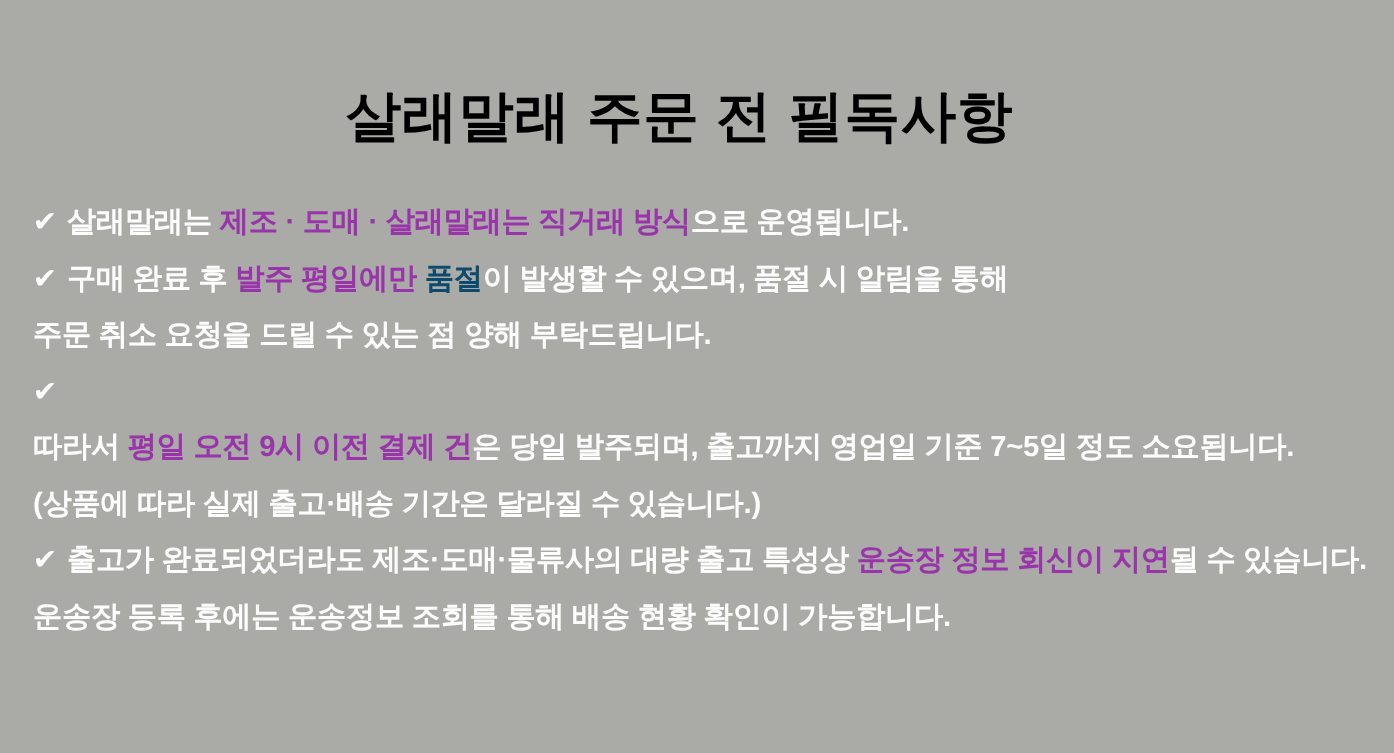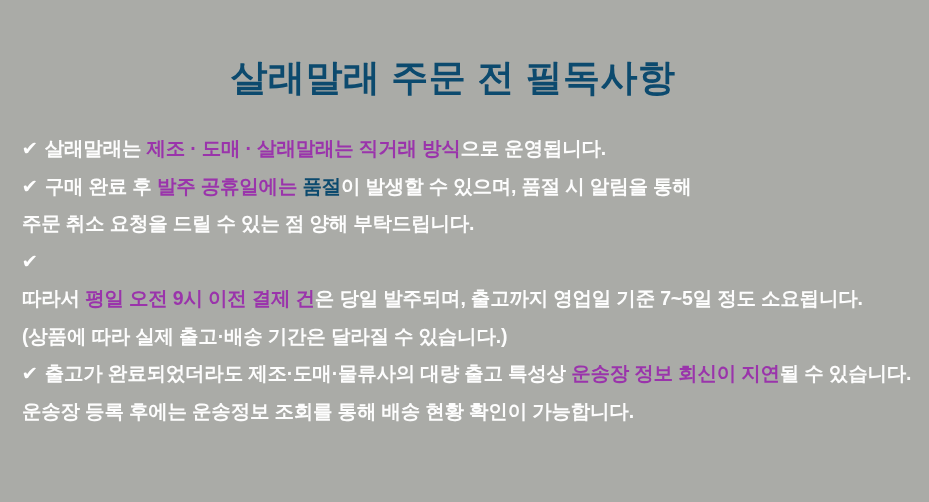--- a/index.html
+++ b/index.html
@@ -25,21 +25,21 @@
   }
 
   #notice-title {
     position: absolute;
     top: 55px;
     left: 0;
     width: 906px;
     text-align: center;
     font-size: 37px;
     font-weight: 700;
-    color: #0c4a6e;
+    color: #000000;
     letter-spacing: 0.5px;
     line-height: 1.25;
     white-space: nowrap;
   }
 
   #notice-body {
     position: absolute;
     top: 139px;
     left: 22px;
     width: 900px;
@@ -86,21 +86,21 @@
 
   <div id="notice-title">살래말래 주문 전 필독사항</div>
 
   <div id="notice-body">
       <div class="notice-line">
         <span class="check-icon">✔</span>
         <span class="line-text"><span class="seg seg-white">살래말래는 </span><span class="seg seg-purple">제조 · 도매 · 살래말래는 직거래 방식</span><span class="seg seg-white">으로 운영됩니다.</span></span>
       </div>
       <div class="notice-line">
         <span class="check-icon">✔</span>
-        <span class="line-text"><span class="seg seg-white">구매 완료 후 </span><span class="seg seg-purple">발주 공휴일에는 </span><span class="seg seg-pink">품절</span><span class="seg seg-white">이 발생할 수 있으며, 품절 시 알림을 통해</span></span>
+        <span class="line-text"><span class="seg seg-white">구매 완료 후 </span><span class="seg seg-purple">발주 평일에만 </span><span class="seg seg-pink">품절</span><span class="seg seg-white">이 발생할 수 있으며, 품절 시 알림을 통해</span></span>
       </div>
       <div class="notice-line">
         <span class="line-text"><span class="seg seg-white">주문 취소 요청을 드릴 수 있는 점 양해 부탁드립니다.</span></span>
       </div>
       <div class="notice-line">
         <span class="check-icon">✔</span>
       </div>
       <div class="notice-line">
         <span class="line-text"><span class="seg seg-white">따라서 </span><span class="seg seg-purple">평일 오전 9시 이전 결제 건</span><span class="seg seg-white">은 당일 발주되며, 출고까지 영업일 기준 7~5일 정도 소요됩니다.</span></span>
       </div>

